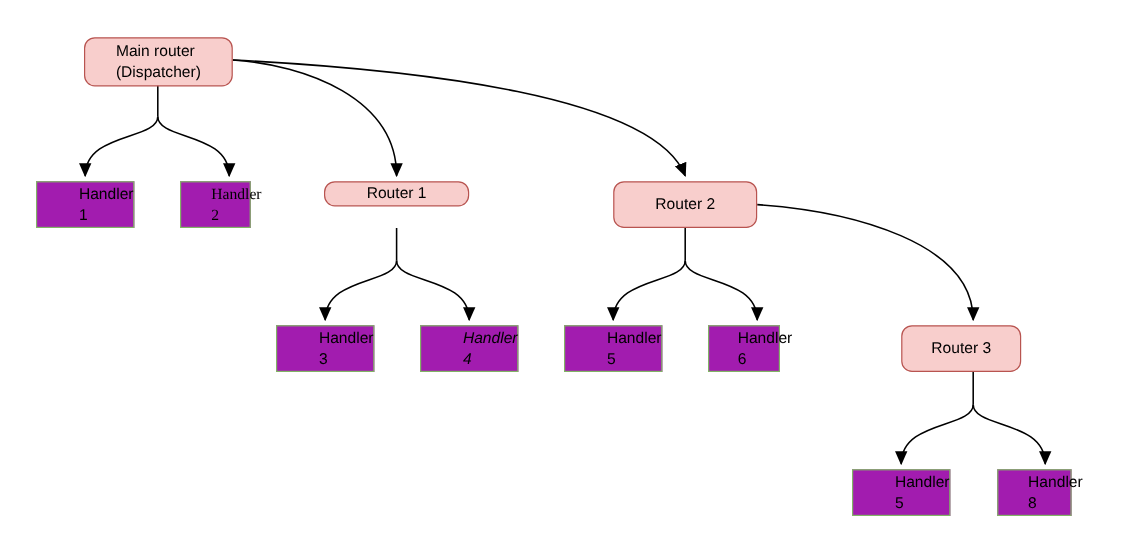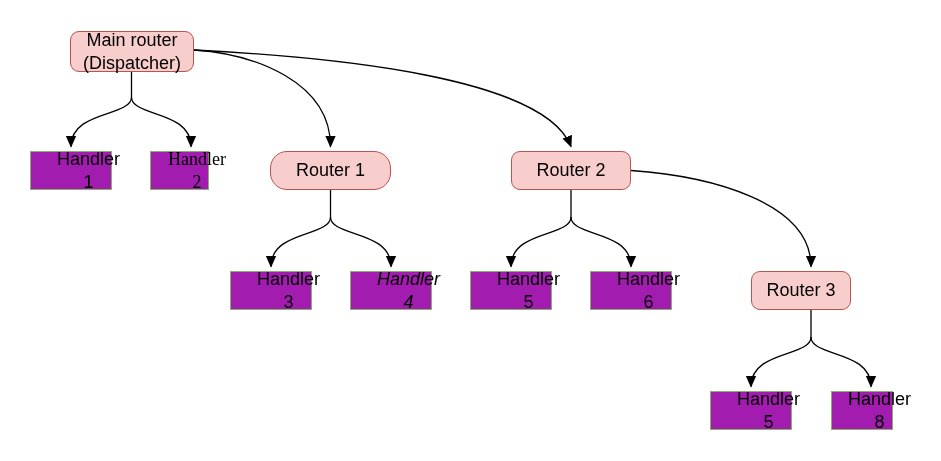--- a/index.html
+++ b/index.html
@@ -21,22 +21,21 @@
     top: 0;
     width: 941px;
     height: 461px;
   }
   .node {
     position: absolute;
     box-sizing: border-box;
     display: flex;
     align-items: center;
     justify-content: center;
-    text-align: center;
-    font-size: 18px;
+    font-size: 13px;
     line-height: 1.25;
     color: #000000;
   }
   .node .label {
     white-space: pre-line;
   }
   .router {
     background: #f8cecc;
     border: 1.3px solid #b85450;
     border-radius: 9px;
@@ -44,26 +43,26 @@
   .handler {
     background: #a21caf;
     border: 1.3px solid #82b366;
     border-radius: 0;
     padding-left: 35px;
   }
   
   #n-main    { left: 70px;  top: 31px;  width: 124px; height: 41px; }
   #n-h1      { left: 30px;  top: 151px; width: 82px;  height: 39px; }
   #n-h2      { left: 150px; top: 151px; width: 59px;  height: 39px; font-family: Liberation Serif, serif; }
-  #n-r1      { left: 270px; top: 151px; width: 121px; height: 39px; border-radius: 17px; }
+  #n-r1      { left: 270px; top: 151px; width: 121px; height: 21px; }
   #n-r2      { left: 511px; top: 151px; width: 120px; height: 39px; }
   #n-h3      { left: 230px; top: 271px; width: 82px;  height: 39px; }
   #n-h4      { left: 350px; top: 271px; width: 82px;  height: 39px; font-style: italic; }
   #n-h5      { left: 470px; top: 271px; width: 82px;  height: 39px; }
-  #n-h6      { left: 590px; top: 271px; width: 82px;  height: 39px; }
+  #n-h6      { left: 590px; top: 271px; width: 60px;  height: 39px; }
   #n-r3      { left: 751px; top: 271px; width: 100px; height: 39px; }
   #n-h7      { left: 710px; top: 391px; width: 82px;  height: 39px; }
   #n-h8      { left: 831px; top: 391px; width: 62px;  height: 39px; }
 </style>
 </head>
 <body>
 
 <div class="canvas">
 
   <svg class="edges-layer" viewBox="0 0 941 461" xmlns="http://www.w3.org/2000/svg">

